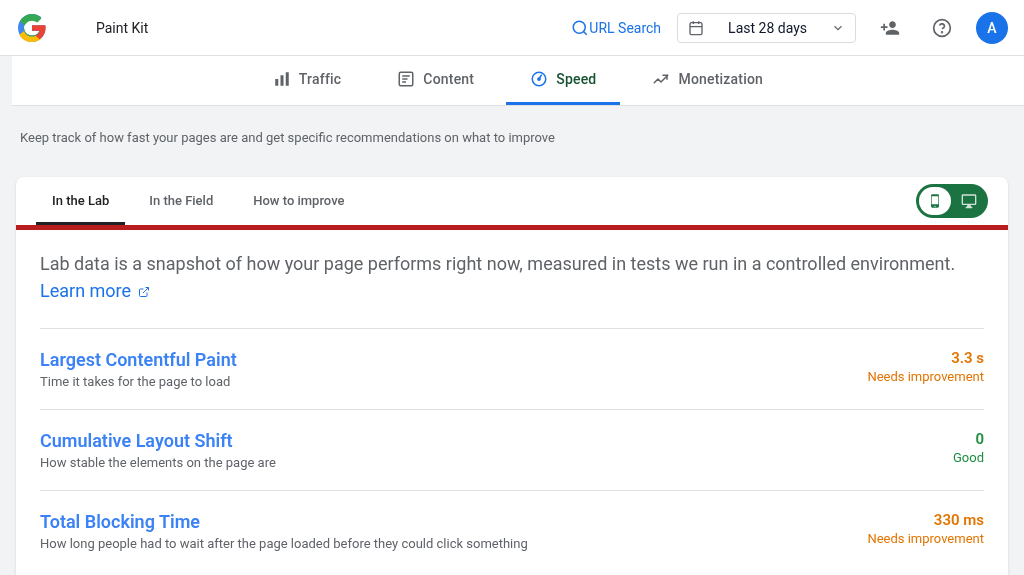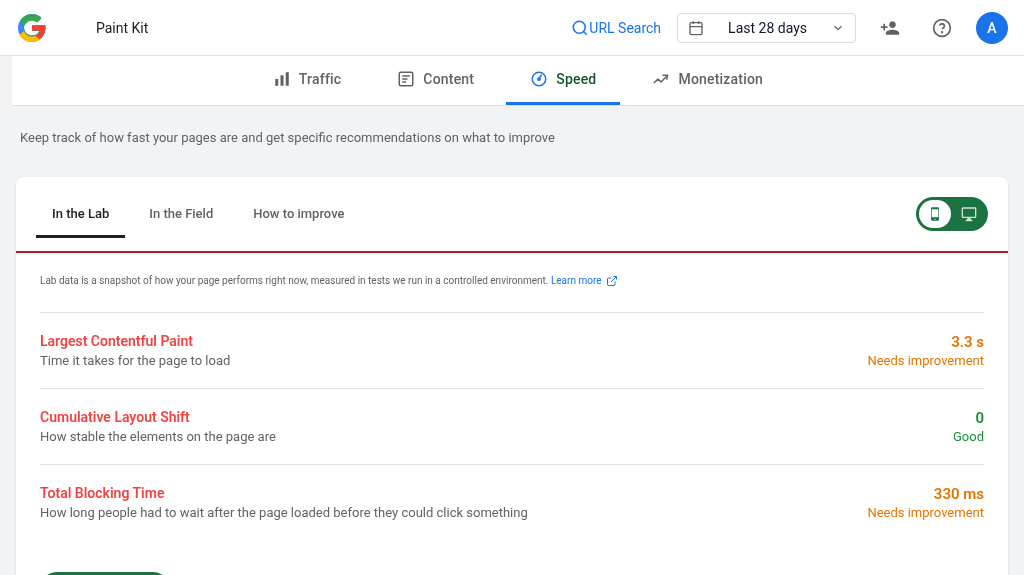--- a/index.html
+++ b/index.html
@@ -119,22 +119,22 @@
       border-radius: 8px;
       margin: 8px 16px 16px;
       padding: 0;
       box-shadow: 0 1px 3px rgba(0,0,0,0.12);
     }
 
     
     .card-tabs {
       display: flex;
       align-items: center;
-      border-bottom: 2px solid #b91c1c;
-      padding: 13px 20px;
+      border-bottom: 5px solid #b91c1c;
+      padding: 0 20px;
     }
     .card-tab {
       padding: 16px 16px 14px;
       font-size: 13px;
       color: #5f6368;
       cursor: pointer;
       border-bottom: 3px solid transparent;
       font-weight: 500;
       margin-right: 8px;
     }
@@ -179,21 +179,21 @@
       justify-content: center;
       color: rgba(255,255,255,0.8);
       font-size: 16px;
     }
 
     
     .card-body {
       padding: 20px 24px;
     }
     .lab-info {
-      font-size: 10px;
+      font-size: 18px;
       color: #5f6368;
       margin-bottom: 24px;
       line-height: 1.5;
     }
     .lab-info a {
       color: #1a73e8;
       text-decoration: none;
     }
 
     
@@ -201,23 +201,23 @@
       display: flex;
       align-items: flex-start;
       justify-content: space-between;
       padding: 20px 0;
       border-top: 1px solid #e0e0e0;
     }
     .metric-info {
       flex: 1;
     }
     .metric-name {
-      font-size: 14px;
+      font-size: 18px;
       font-weight: 600;
-      color: #ef4444;
+      color: #3b82f6;
       margin-bottom: 4px;
     }
     .metric-desc {
       font-size: 13px;
       color: #5f6368;
     }
     .metric-value-area {
       text-align: right;
       flex-shrink: 0;
     }

